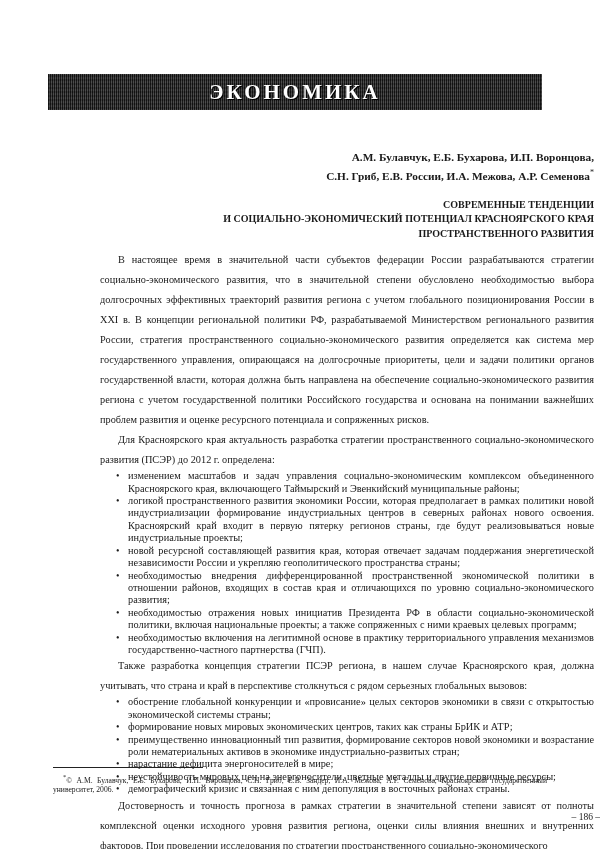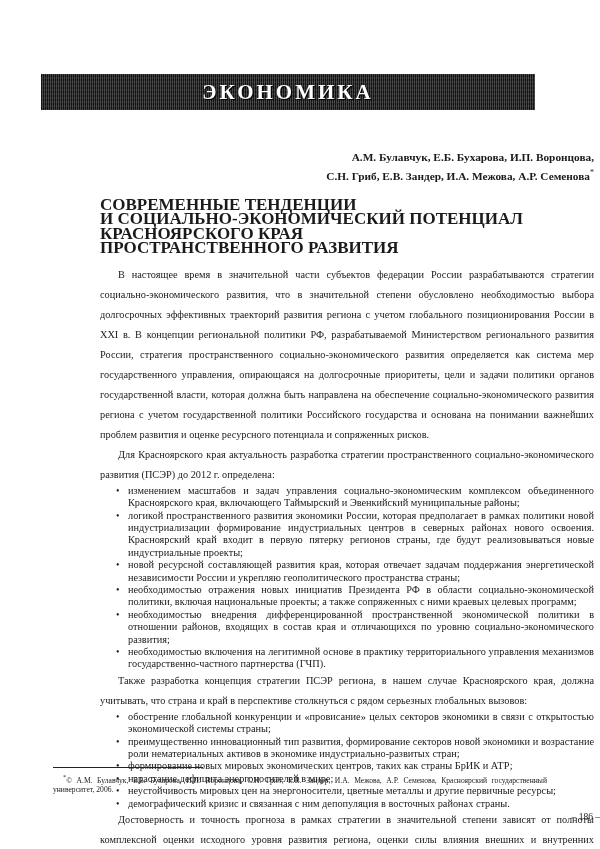--- a/index.html
+++ b/index.html
@@ -13,21 +13,21 @@
     height: 849px;
     background: #ffffff;
     font-family: "Liberation Serif", serif;
     color: #1a1a1a;
     box-sizing: border-box;
     padding: 0;
     overflow: hidden;
   }
   .banner {
     position: absolute;
-    left: 41px;
+    left: 48px;
     top: 74px;
     width: 494px;
     height: 36px;
     background:
       repeating-linear-gradient(90deg, #111 0px, #111 1px, #4a4a4a 1px, #4a4a4a 2px),
       #2b2b2b;
     display: flex;
     align-items: center;
     justify-content: center;
   }
@@ -60,23 +60,23 @@
     font-size: 11.3px;
     line-height: 15px;
     margin-bottom: 14px;
   }
   .authors .sup {
     font-size: 8px;
     vertical-align: super;
     font-weight: normal;
   }
   .title {
-    text-align: left;
+    text-align: right;
     font-weight: bold;
-    font-size: 17px;
+    font-size: 10px;
     line-height: 14.5px;
     margin-bottom: 9px;
     text-transform: uppercase;
   }
   p.body {
     margin: 0;
     text-align: justify;
     font-size: 10.3px;
     line-height: 20px;
     text-indent: 18px;
@@ -143,48 +143,48 @@
   <div class="banner">
     <div class="banner-inner">
       <span class="banner-title">ЭКОНОМИКА</span>
     </div>
   </div>
 
   <div class="content">
 
     <div class="authors">
       <div>А.М. Булавчук, Е.Б. Бухарова, И.П. Воронцова,</div>
-      <div><span>С.Н. Гриб, Е.В. Зандер, И.А. Межова, А.Р. Семенова</span><span class="sup">*</span></div>
+      <div><span>С.Н. Гриб, Е.В. России, И.А. Межова, А.Р. Семенова</span><span class="sup">*</span></div>
     </div>
 
     <div class="title">
       <div>СОВРЕМЕННЫЕ ТЕНДЕНЦИИ</div>
       <div>И СОЦИАЛЬНО-ЭКОНОМИЧЕСКИЙ ПОТЕНЦИАЛ КРАСНОЯРСКОГО КРАЯ</div>
       <div>ПРОСТРАНСТВЕННОГО РАЗВИТИЯ</div>
     </div>
 
     <p class="body">В настоящее время в значительной части субъектов федерации России разрабатываются стратегии социально-экономического развития, что в значительной степени обусловлено необходимостью выбора долгосрочных эффективных траекторий развития региона с учетом глобального позиционирования России в XXI в. В концепции региональной политики РФ, разрабатываемой Министерством регионального развития России, стратегия пространственного социально-экономического развития определяется как система мер государственного управления, опирающаяся на долгосрочные приоритеты, цели и задачи политики органов государственной власти, которая должна быть направлена на обеспечение социально-экономического развития региона с учетом государственной политики Российского государства и основана на понимании важнейших проблем развития и оценке ресурсного потенциала и сопряженных рисков.</p>
 
     <p class="body">Для Красноярского края актуальность разработка стратегии пространственного социально-экономического развития (ПСЭР) до 2012 г. определена:</p>
 
     <ul class="bullets">
       <li>изменением масштабов и задач управления социально-экономическим комплексом объединенного Красноярского края, включающего Таймырский и Эвенкийский муниципальные районы;</li>
       <li>логикой пространственного развития экономики России, которая предполагает в рамках политики новой индустриализации формирование индустриальных центров в северных районах нового освоения. Красноярский край входит в первую пятерку регионов страны, где будут реализовываться новые индустриальные проекты;</li>
       <li>новой ресурсной составляющей развития края, которая отвечает задачам поддержания энергетической независимости России и укрепляю геополитического пространства страны;</li>
+      <li>необходимостью внедрения дифференцированной пространственной экономической политики в отношении районов, входящих в состав края и отличающихся по уровню социально-экономического развития;</li>
       <li>необходимостью отражения новых инициатив Президента РФ в области социально-экономической политики, включая национальные проекты; а также сопряженных с ними краевых целевых программ;</li>
-      <li>необходимостью внедрения дифференцированной пространственной экономической политики в отношении районов, входящих в состав края и отличающихся по уровню социально-экономического развития;</li>
       <li>необходимостью включения на легитимной основе в практику территориального управления механизмов государственно-частного партнерства (ГЧП).</li>
     </ul>
 
     <p class="body">Также разработка концепция стратегии ПСЭР региона, в нашем случае Красноярского края, должна учитывать, что страна и край в перспективе столкнуться с рядом серьезных глобальных вызовов:</p>
 
     <ul class="bullets">
       <li>обострение глобальной конкуренции и «провисание» целых секторов экономики в связи с открытостью экономической системы страны;</li>
+      <li>формирование новых мировых экономических центров, таких как страны БрИК и АТР;</li>
       <li>преимущественно инновационный тип развития, формирование секторов новой экономики и возрастание роли нематериальных активов в экономике индустриально-развитых стран;</li>
-      <li>формирование новых мировых экономических центров, таких как страны БрИК и АТР;</li>
       <li>нарастание дефицита энергоносителей в мире;</li>
       <li>неустойчивость мировых цен на энергоносители, цветные металлы и другие первичные ресурсы;</li>
       <li>демографический кризис и связанная с ним депопуляция в восточных районах страны.</li>
     </ul>
 
     <p class="body">Достоверность и точность прогноза в рамках стратегии в значительной степени зависят от полноты комплексной оценки исходного уровня развития региона, оценки силы влияния внешних и внутренних факторов. При проведении исследования по стратегии пространственного социально-экономического</p>
 
   </div>
 
   <div class="footnote-rule"></div>

